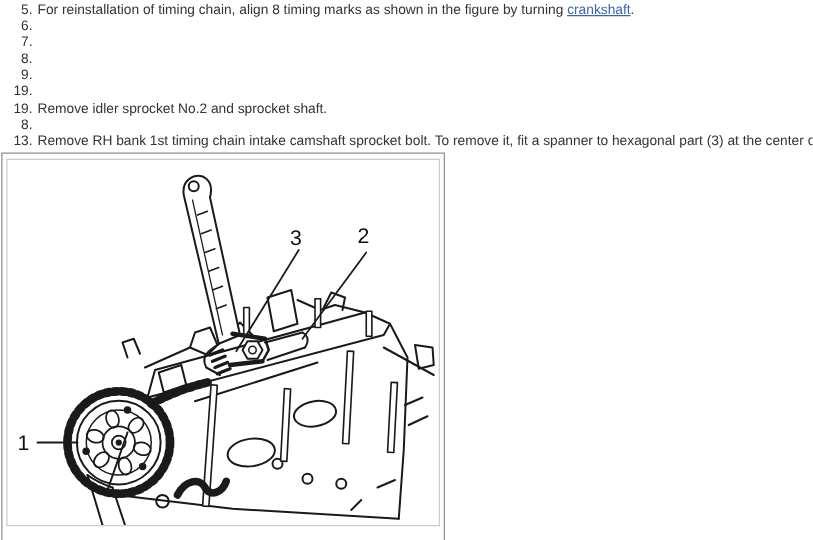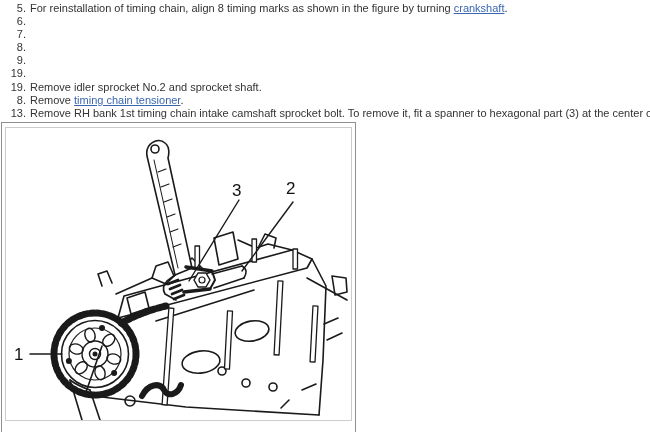--- a/index.html
+++ b/index.html
@@ -67,21 +67,20 @@
     </div>
     <div class="row">
       <span class="num">19.</span>
     </div>
     <div class="row">
       <span class="num">19.</span>
       <span class="txt">Remove idler sprocket No.2 and sprocket shaft.</span>
     </div>
     <div class="row">
       <span class="num">8.</span>
-      <span class="txt">Remove <a href="#" class="lnk">timing chain tensioner</a>.</span>
     </div>
     <div class="row">
       <span class="num">13.</span>
       <span class="txt">Remove RH bank 1st timing chain intake camshaft sprocket bolt. To remove it, fit a spanner to hexagonal part (3) at the center of  (2) to hold it stationary.</span>
     </div>
   </div>
 
 <div class="figure-outer">
   <div class="figure-inner">
     <svg width="345" height="292" viewBox="0 0 345 292" stroke="#1a1a1a" fill="none" stroke-width="1.6" stroke-linecap="round" stroke-linejoin="round">

